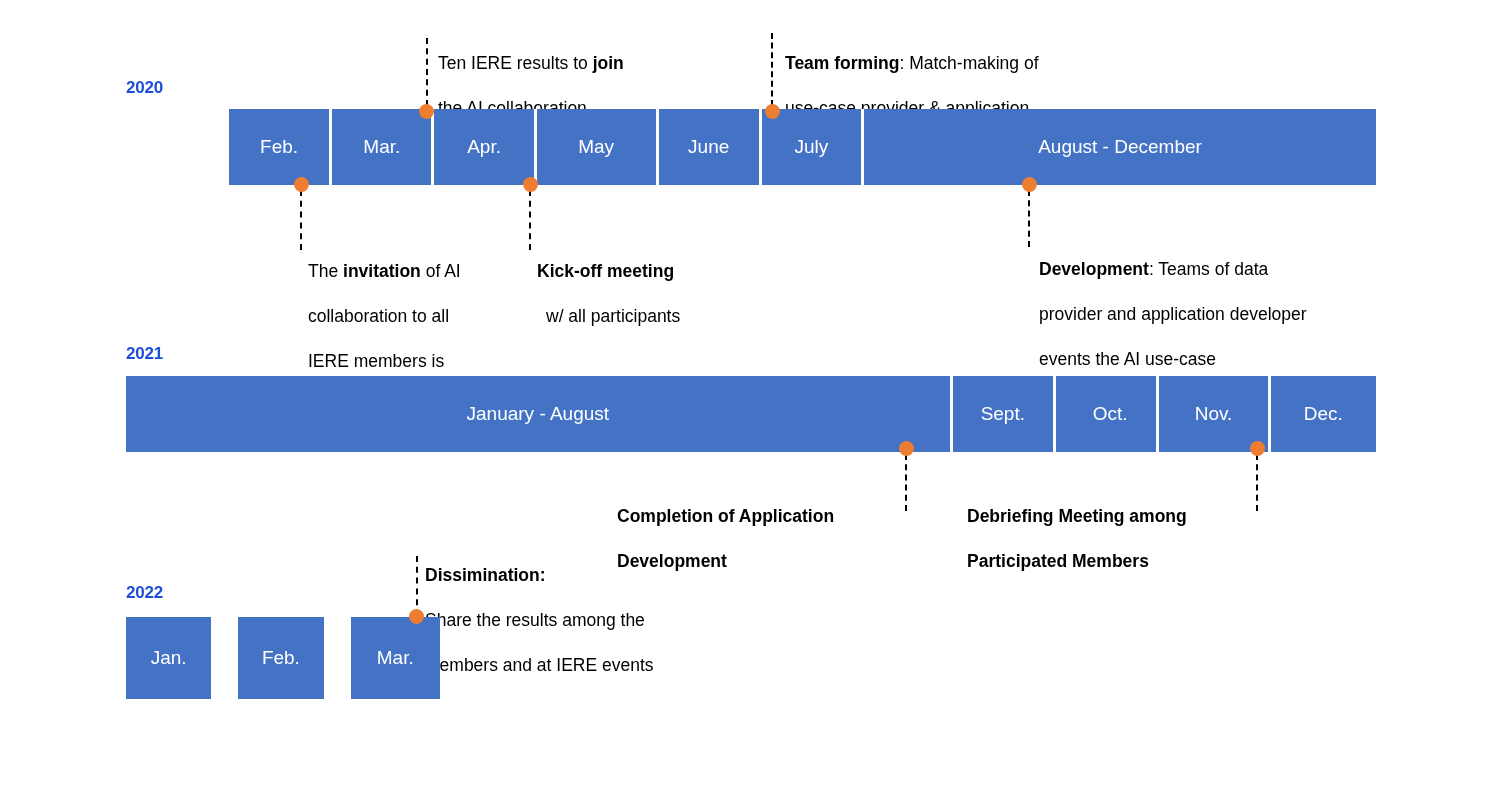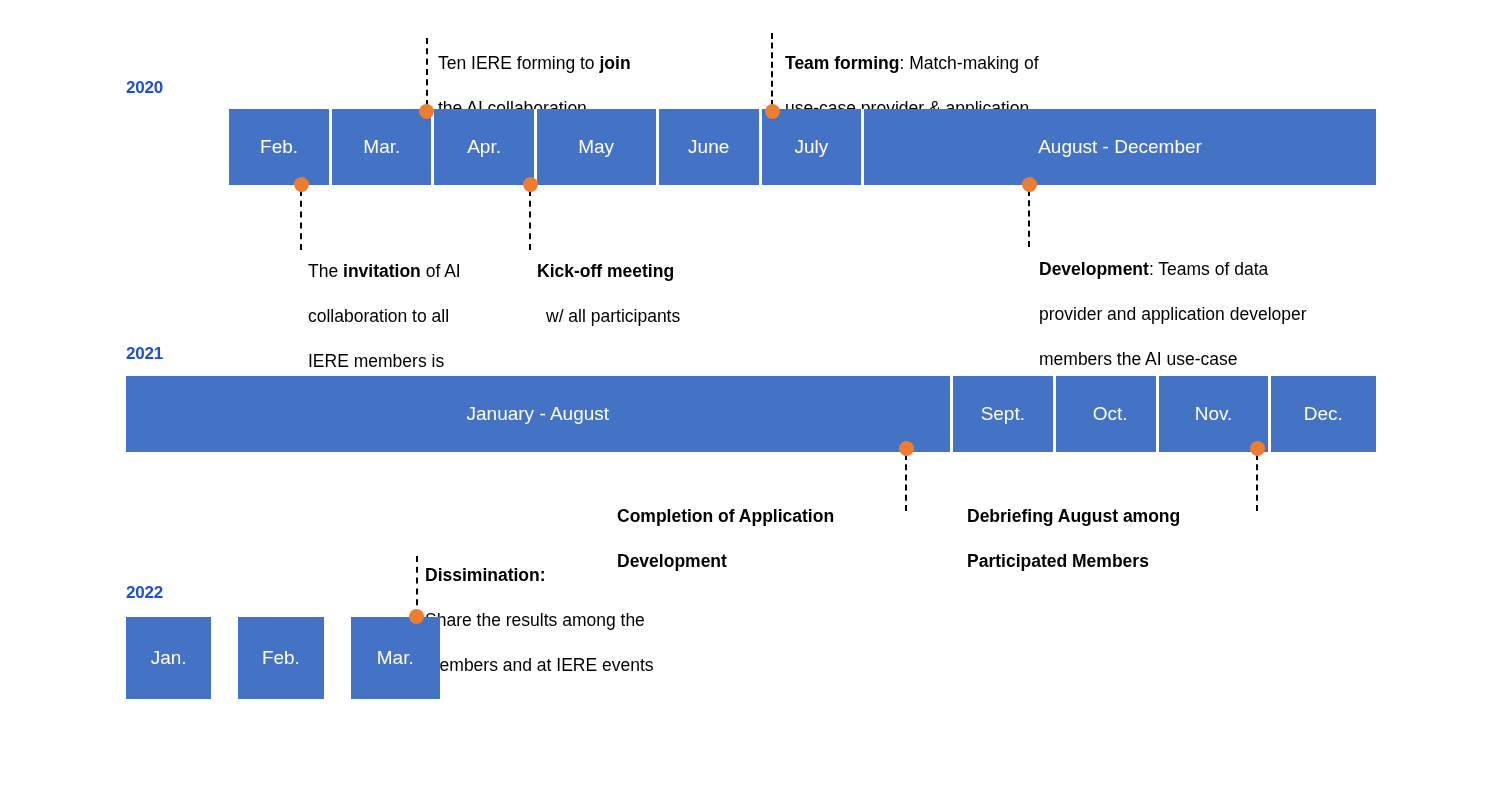--- a/index.html
+++ b/index.html
@@ -71,21 +71,21 @@
   .note-tight { line-height: 1.3; }
 </style>
 </head>
 <body>
 
 <div id="canvas">
 
   <div class="year-label" style="left:126px; top:78px;">2020</div>
 
   <div class="note" style="left:438px; top:30px; width:300px;">
-    <span>Ten IERE forming to </span><span class="note-bold">join</span><br>
+    <span>Ten IERE results to </span><span class="note-bold">join</span><br>
     <span>the AI collaboration</span>
   </div>
   <div class="leader" style="left:426px; top:38px; height:68px;"></div>
   <div class="dot" style="left:419px; top:104px;"></div>
 
   <div class="note" style="left:785px; top:30px; width:340px;">
     <span class="note-bold">Team forming</span><span>: Match-making of</span><br>
     <span>use-case provider &amp; application</span><br>
     <span>provider</span>
   </div>
@@ -116,21 +116,21 @@
   <div class="note" style="left:537px; top:238px; width:220px;">
     <span class="note-bold">Kick-off meeting</span><br>
     <span style="padding-left:9px;">w/ all participants</span>
   </div>
 
   <div class="dot" style="left:1022px; top:177px;"></div>
   <div class="leader" style="left:1028px; top:190px; height:57px;"></div>
   <div class="note" style="left:1039px; top:236px; width:360px;">
     <span class="note-bold">Development</span><span>: Teams of data</span><br>
     <span>provider and application developer</span><br>
-    <span>members the AI use-case</span>
+    <span>events the AI use-case</span>
   </div>
 
   <div class="year-label" style="left:126px; top:344px;">2021</div>
 
   <div class="bar" style="left:126px; top:376px; width:1250px; height:76px;">
     <div class="cell" style="width:832px;">January - August</div>
     <div class="cell" style="width:104px;">Sept.</div>
     <div class="cell" style="width:104px;padding-left:8px;">Oct.</div>
     <div class="cell" style="width:112px;">Nov.</div>
     <div class="cell" style="width:106px;">Dec.</div>
@@ -139,21 +139,21 @@
   <div class="dot" style="left:899px; top:441px;"></div>
   <div class="leader" style="left:905px; top:454px; height:57px;"></div>
   <div class="note note-tight" style="left:617px; top:482px; width:290px; font-weight:bold;">
     <span>Completion of Application</span><br>
     <span>Development</span>
   </div>
 
   <div class="dot" style="left:1250px; top:441px;"></div>
   <div class="leader" style="left:1256px; top:454px; height:57px;"></div>
   <div class="note note-tight" style="left:967px; top:482px; width:290px; font-weight:bold;">
-    <span>Debriefing August among</span><br>
+    <span>Debriefing Meeting among</span><br>
     <span>Participated Members</span>
   </div>
 
   <div class="year-label" style="left:126px; top:583px;">2022</div>
 
   <div class="note" style="left:425px; top:542px; width:320px;">
     <span class="note-bold">Dissimination:</span><br>
     <span>Share the results among the</span><br>
     <span>members and at IERE events</span>
   </div>

